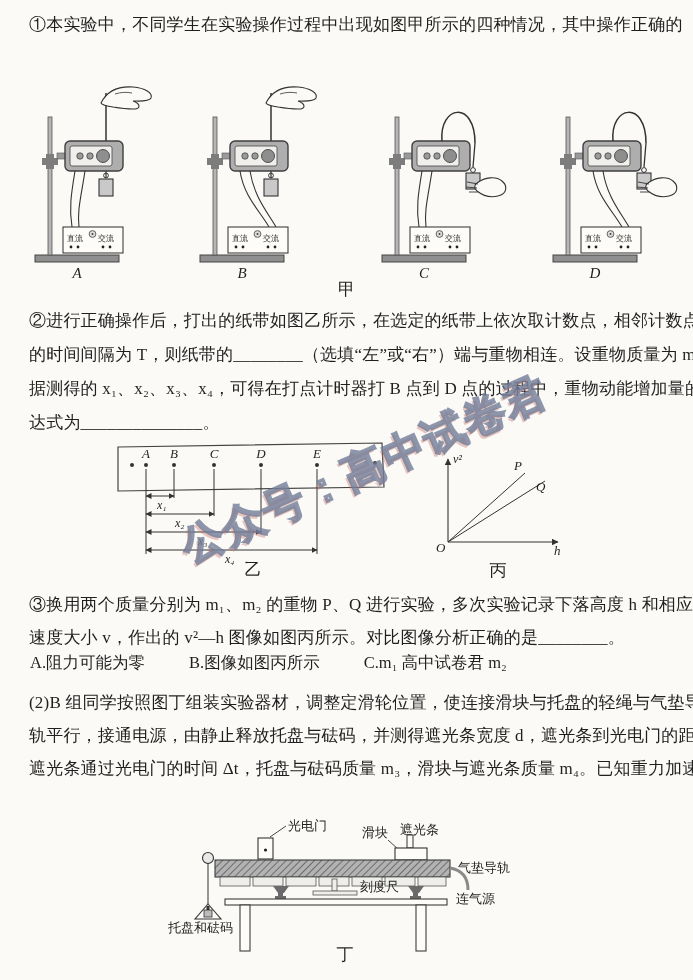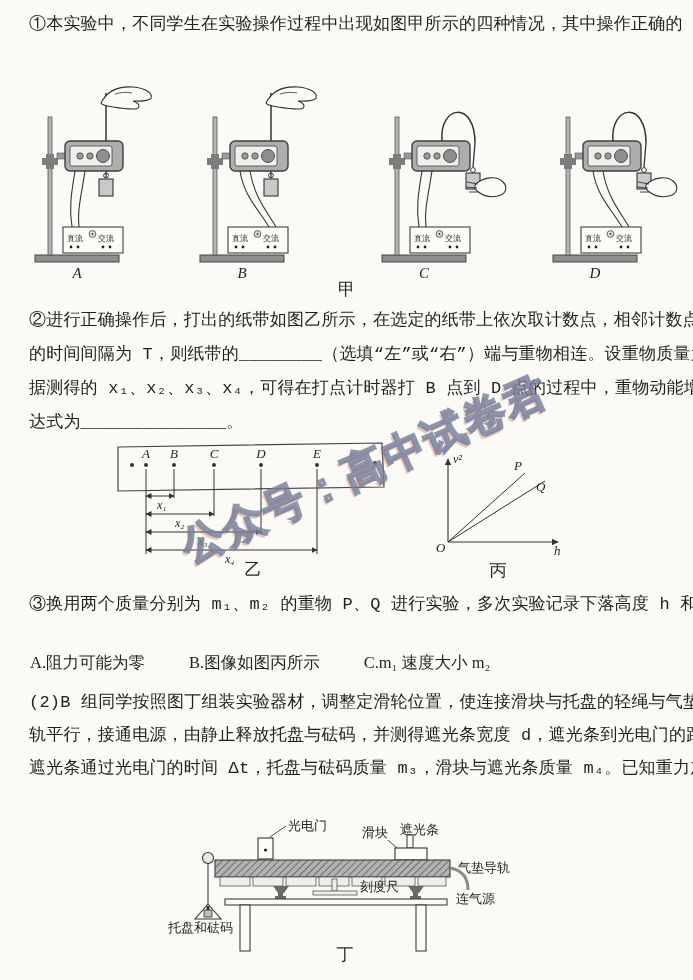--- a/index.html
+++ b/index.html
@@ -2,21 +2,21 @@
 <html><head>
 <meta charset="utf-8">
 <style>
   html,body{margin:0;padding:0;}
   .page{
     position:relative; width:693px; height:980px; overflow:hidden;
     background:#fbfaf7; color:#1f1f1f;
     font-family:"Liberation Serif","DejaVu Serif",serif;
   }
   .tblock{position:absolute; left:29px; right:10px;}
-  .tline{white-space:nowrap; font-size:17px; letter-spacing:0.2px; line-height:34px; height:34px;font-family:Liberation Mono, monospace;}
+  .tline{white-space:nowrap; font-size:17px; letter-spacing:0.2px; line-height:34px; height:34px;}
   .q3 .tline,.q4 .tline{line-height:33px; height:33px;}
   .caption{position:absolute; left:0; width:100%; text-align:center; font-size:17px;}
   .options{position:absolute; left:30px; top:652px; display:flex; gap:44px; font-size:16.5px; white-space:nowrap;}
   .figure{position:absolute;}
   svg text{font-family:"Liberation Serif","DejaVu Serif",serif; fill:#1f1f1f;}
   .mathlabel{font-style:italic;}
   .cnlabel{font-style:normal;}
   .watermark{
     position:absolute; left:182px; top:522px; height:46px;
     font-size:42px; font-weight:700; letter-spacing:2px; white-space:nowrap;
@@ -184,25 +184,26 @@
     <text x="25" y="18" font-size="12" class="mathlabel">v²</text>
     <text x="126" y="110" font-size="13" class="mathlabel">h</text>
     <text x="8" y="107" font-size="13" class="mathlabel">O</text>
     <text x="86" y="25" font-size="13" class="mathlabel">P</text>
     <text x="108" y="46" font-size="13" class="mathlabel">Q</text>
     <text x="70" y="131" font-size="17" text-anchor="middle" class="cnlabel">丙</text>
   </svg>
 
   <div class="tblock q3" style="top:588px;">
     <div class="tline">③换用两个质量分别为 m₁、m₂ 的重物 P、Q 进行实验，多次实验记录下落高度 h 和相应的</div>
+    <div class="tline">速度大小 v，作出的 v²—h 图像如图丙所示。对比图像分析正确的是________。</div>
   </div>
   <div class="options">
     <span>A.阻力可能为零</span>
     <span>B.图像如图丙所示</span>
-    <span>C.m₁ 速度大小 m₂</span>
+    <span>C.m₁ 高中试卷君 m₂</span>
   </div>
 
   <div class="tblock q4" style="top:686px;">
     <div class="tline">(2)B 组同学按照图丁组装实验器材，调整定滑轮位置，使连接滑块与托盘的轻绳与气垫导</div>
     <div class="tline">轨平行，接通电源，由静止释放托盘与砝码，并测得遮光条宽度 d，遮光条到光电门的距离 l，</div>
     <div class="tline">遮光条通过光电门的时间 Δt，托盘与砝码质量 m₃，滑块与遮光条质量 m₄。已知重力加速度</div>
   </div>
 
   <svg class="figure" style="left:138px;top:810px;" width="430" height="158" viewBox="0 0 430 158">
     <defs>

